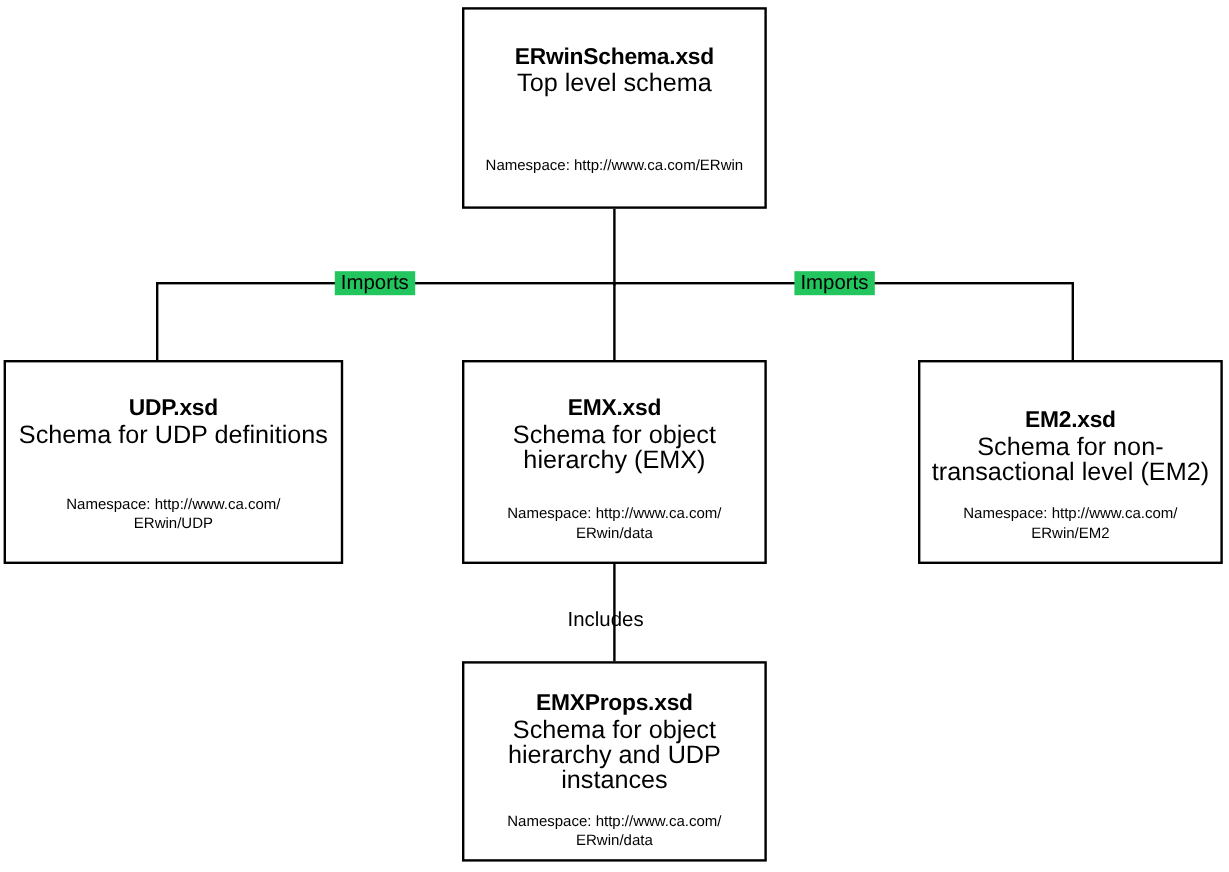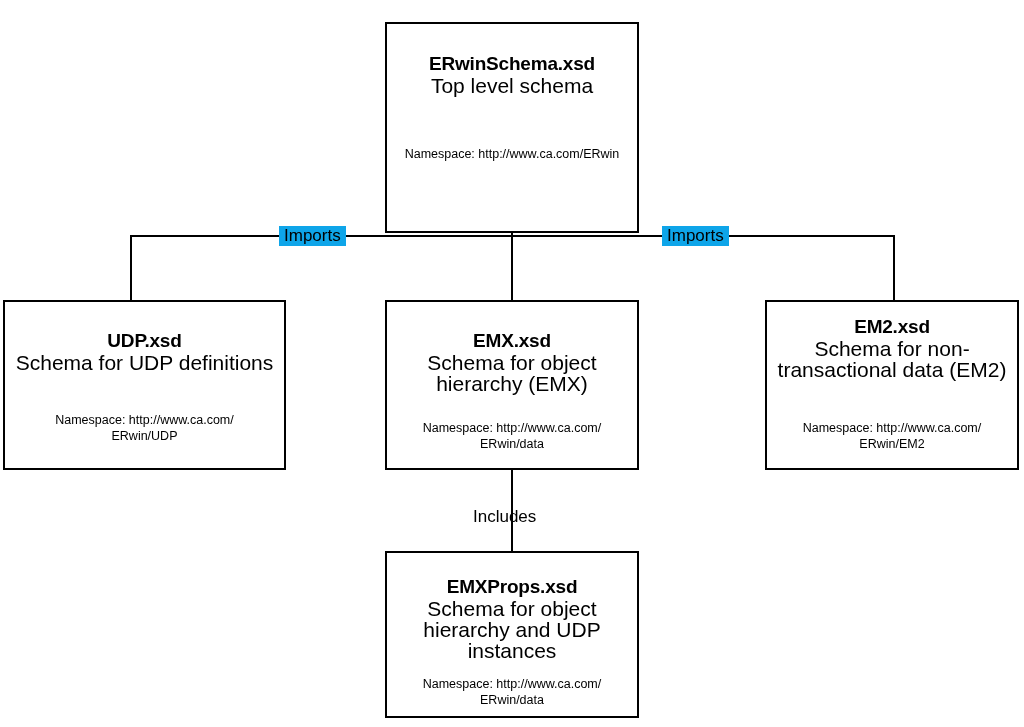--- a/index.html
+++ b/index.html
@@ -53,41 +53,41 @@
     position: absolute;
     left: 1px;
     right: 1px;
     font-size: 12.5px;
     line-height: 16px;
     white-space: pre-line;
   }
 
   
   #node-erwinschema {
-    left: 385px;  top: 22px;   width: 254px; height: 211px;
+    left: 385px;  top: 6px;   width: 254px; height: 168px;
   }
   #node-erwinschema .node-inner { top: 28px; }
   #node-erwinschema .node-ns { top: 122px; }
 
   #node-udp {
     left: 3px;    top: 300px; width: 283px; height: 170px;
   }
   #node-udp .node-inner { top: 27px; }
   #node-udp .node-ns { top: 110px; }
 
   #node-emx {
     left: 385px;  top: 300px; width: 254px; height: 170px;
   }
   #node-emx .node-inner { top: 27px; }
   #node-emx .node-ns { top: 118px; }
 
   #node-em2 {
     left: 765px;  top: 300px; width: 254px; height: 170px;
   }
-  #node-em2 .node-inner { top: 13px; }
+  #node-em2 .node-inner { top: 37px; }
   #node-em2 .node-ns { top: 118px; }
 
   #node-emxprops {
     left: 385px;  top: 551px; width: 254px; height: 167px; text-decoration: underline;
   }
   #node-emxprops .node-inner { top: 22px; }
   #node-emxprops .node-ns { top: 123px; }
 
   
   .edge {
@@ -110,21 +110,21 @@
   #edge-right-drop{ left: 893px; top: 235px; height: 66px; }
   
   #edge-includes-stem { left: 511px; top: 469px; height: 84px; }
 
   
   .edge-label {
     position: absolute;
     font-size: 17px;
     line-height: 20px;
     color: #000000;
-    background: #0ea5e9;
+    background: #22c55e;
     padding: 0 5px;
     white-space: nowrap;
     z-index: 2;
   }
   #label-imports-left  { left: 279px; top: 226px; }
   #label-imports-right { left: 662px; top: 226px; }
   
   #label-includes {
     left: 473px;
     top: 507px;
@@ -174,21 +174,21 @@
 hierarchy (EMX)</div>
     </div>
     <div class="node-ns">Namespace: http://www.ca.com/
 ERwin/data</div>
   </div>
 
   <div class="node" id="node-em2">
     <div class="node-inner">
       <div class="node-title">EM2.xsd</div>
       <div class="node-desc">Schema for non-
-transactional data (EM2)</div>
+transactional level (EM2)</div>
     </div>
     <div class="node-ns">Namespace: http://www.ca.com/
 ERwin/EM2</div>
   </div>
 
   <div class="node" id="node-emxprops">
     <div class="node-inner">
       <div class="node-title">EMXProps.xsd</div>
       <div class="node-desc">Schema for object hierarchy
 and UDP instances</div>

